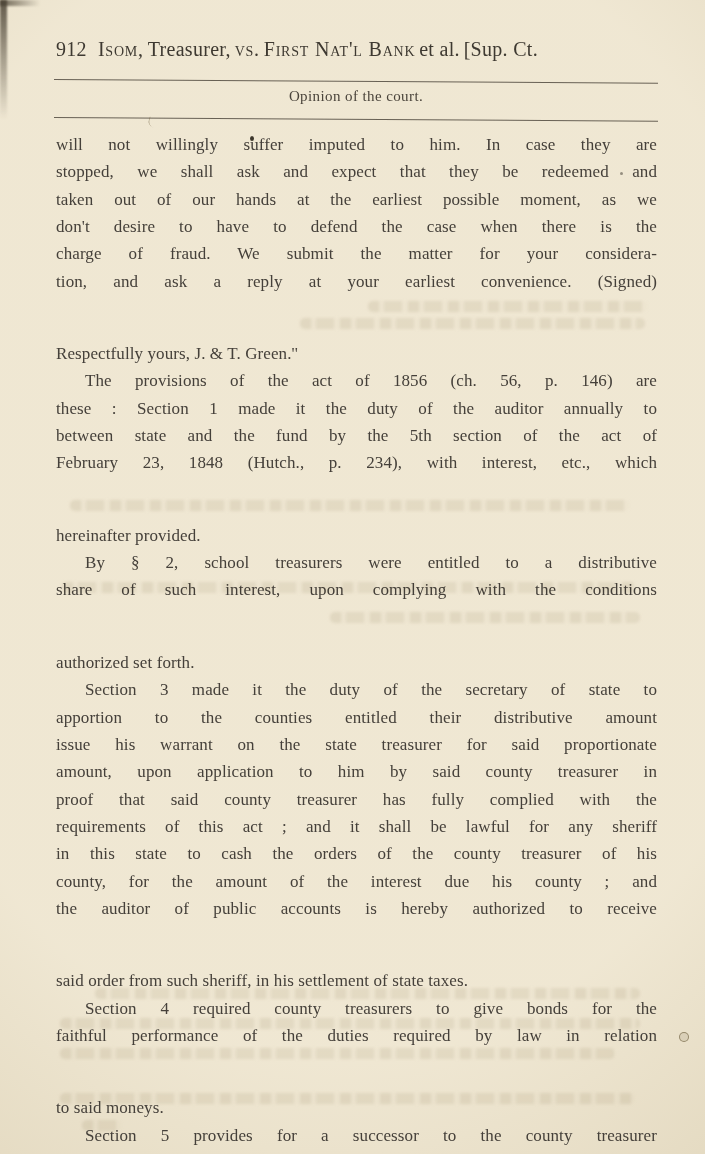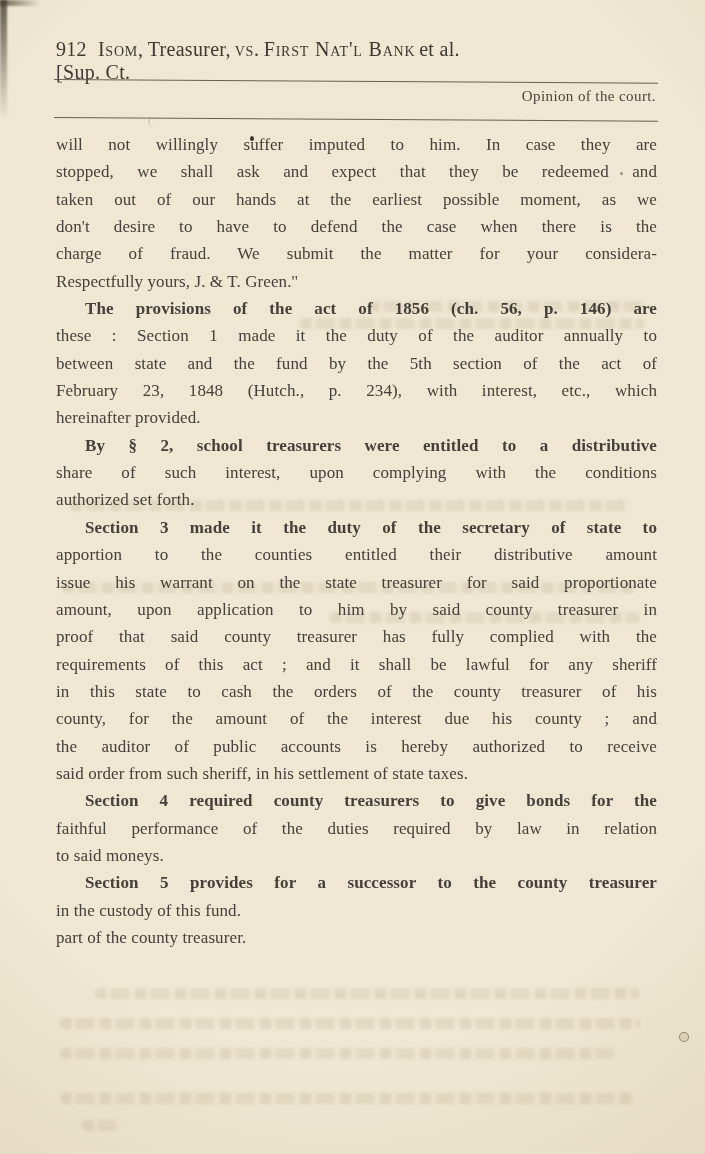--- a/index.html
+++ b/index.html
@@ -22,49 +22,49 @@
     filter: blur(1px);
   }
   .scan-edge-top {
     position: absolute; left: 0; top: 0; width: 40px; height: 6px;
     background: linear-gradient(90deg, rgba(74,66,52,0.8), rgba(74,66,52,0));
     filter: blur(1px);
   }
 
   .header-row {
     position: absolute; left: 56px; top: 38px; width: 600px;
-    display: flex; justify-content: space-between; align-items: baseline;
-    font-size: 20px; color: #3e3931; letter-spacing: 0.3px; white-space: nowrap; flex-direction: column;
+    display: flex; align-items: baseline;
+    font-size: 20px; color: #3e3931; letter-spacing: 0.3px; white-space: nowrap;
   }
   .hdr-left { display: inline; }
   .hdr-left span { margin-right: 0.38ch; }
   .sc { font-variant: small-caps; letter-spacing: 0.8px; }
   .pgnum { margin-right: 1.1ch !important; }
 
   .rule {
     position: absolute; left: 54px; width: 604px; height: 0;
     border-top: 1.4px solid rgba(80,73,62,0.85);
     transform: rotate(0.35deg); transform-origin: left center;
   }
   .rule-top { top: 79px; }
   .rule-bottom { top: 117px; border-top-width: 1.5px; }
 
   .running-head {
     position: absolute; left: 56px; top: 88px; width: 600px;
-    text-align: right; font-size: 15px; color: #4a443b; letter-spacing: 0.4px;
+    text-align: center; font-size: 15px; color: #4a443b; letter-spacing: 0.4px;
   }
 
   .body-text {
     position: absolute; left: 56px; top: 131px; width: 601px;
     font-size: 17px; line-height: 27.35px; color: #45403a;
     letter-spacing: 0.1px;
   }
   .line { text-align: justify; text-align-last: justify; white-space: normal; }
-  .line.last { text-align-last: left; }
-  .line.indent { text-indent: 29px; font-weight: bold; }
+  .line.last { text-align-last: left; margin-top: 45px; }
+  .line.indent { text-indent: 29px; }
 
   
   .ghost {
     position: absolute; height: 11px;
     background: repeating-linear-gradient(90deg,
       rgba(156,142,108,0.30) 0 11px, rgba(156,142,108,0.05) 11px 16px,
       rgba(156,142,108,0.26) 16px 34px, rgba(156,142,108,0.04) 34px 40px);
     filter: blur(1.6px); opacity: 0.5; border-radius: 5px;
     mix-blend-mode: multiply;
   }
@@ -96,20 +96,21 @@
   <div class="rule rule-top"></div>
   <div class="running-head">Opinion of the court.</div>
   <div class="rule rule-bottom"></div>
 
   <div class="body-text">
       <div class="line">will not willingly suffer imputed to him.  In case they are</div>
       <div class="line">stopped, we shall ask and expect that they be redeemed and</div>
       <div class="line">taken out of our hands at the earliest possible moment, as we</div>
       <div class="line">don't desire to have to defend the case when there is the</div>
       <div class="line">charge of fraud.  We submit the matter for your considera-</div>
+      <div class="line">tion, and ask a reply at your earliest convenience.  (Signed)</div>
       <div class="line last">Respectfully yours, J. &amp; T. Green.''</div>
       <div class="line indent">The provisions of the act of 1856 (ch. 56, p. 146) are</div>
       <div class="line">these : Section 1 made it the duty of the auditor annually to</div>
       <div class="line">between state and the fund by the 5th section of the act of</div>
       <div class="line">February 23, 1848 (Hutch., p. 234), with interest, etc., which</div>
       <div class="line last">hereinafter provided.</div>
       <div class="line indent">By § 2, school treasurers were entitled to a distributive</div>
       <div class="line">share of such interest, upon complying with the conditions</div>
       <div class="line last">authorized set forth.</div>
       <div class="line indent">Section 3 made it the duty of the secretary of state to</div>

